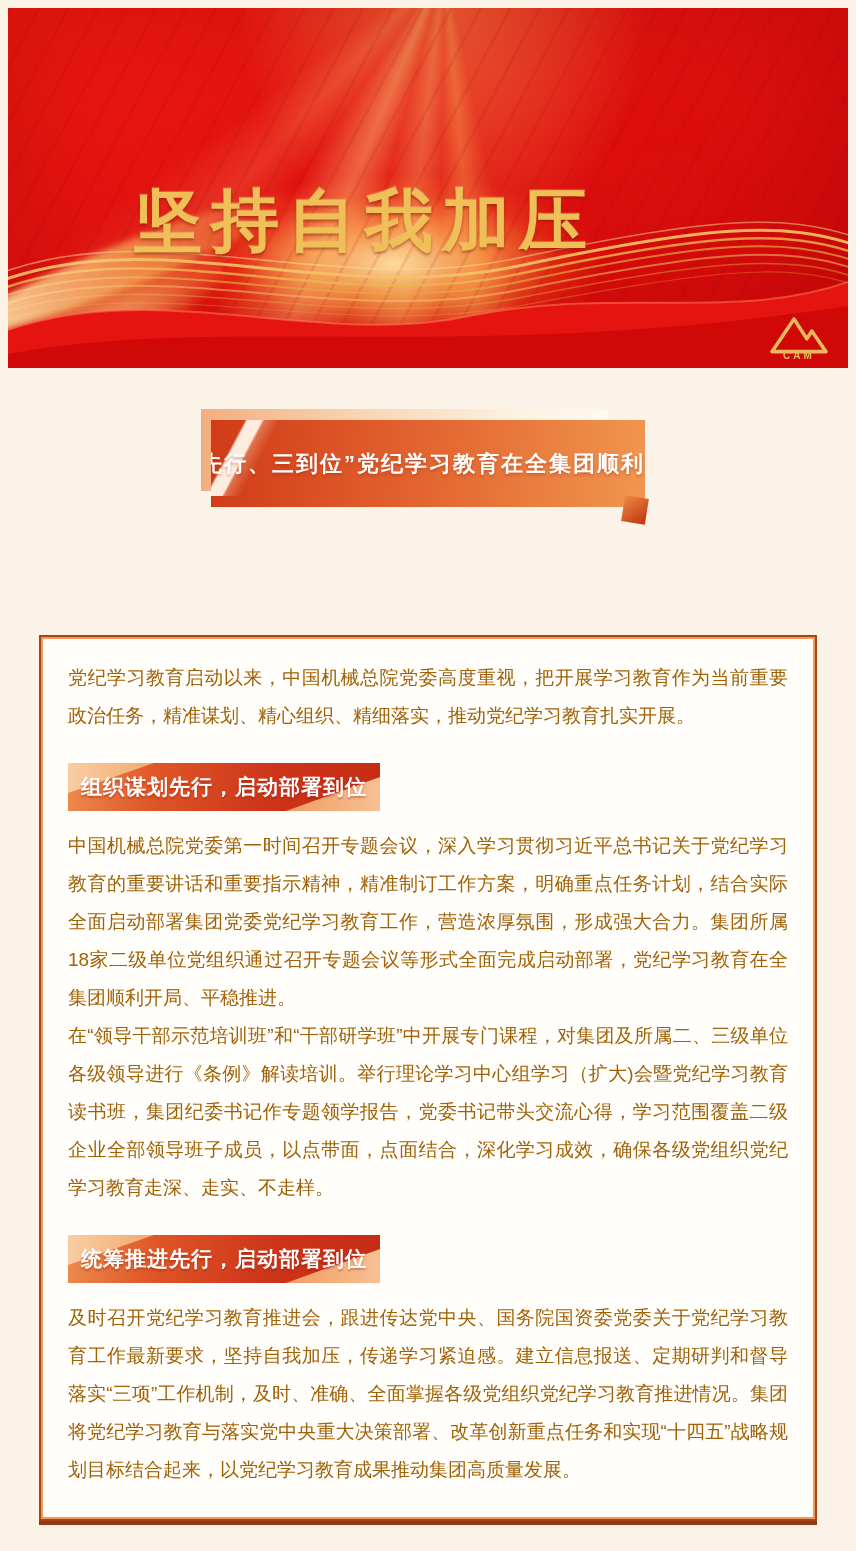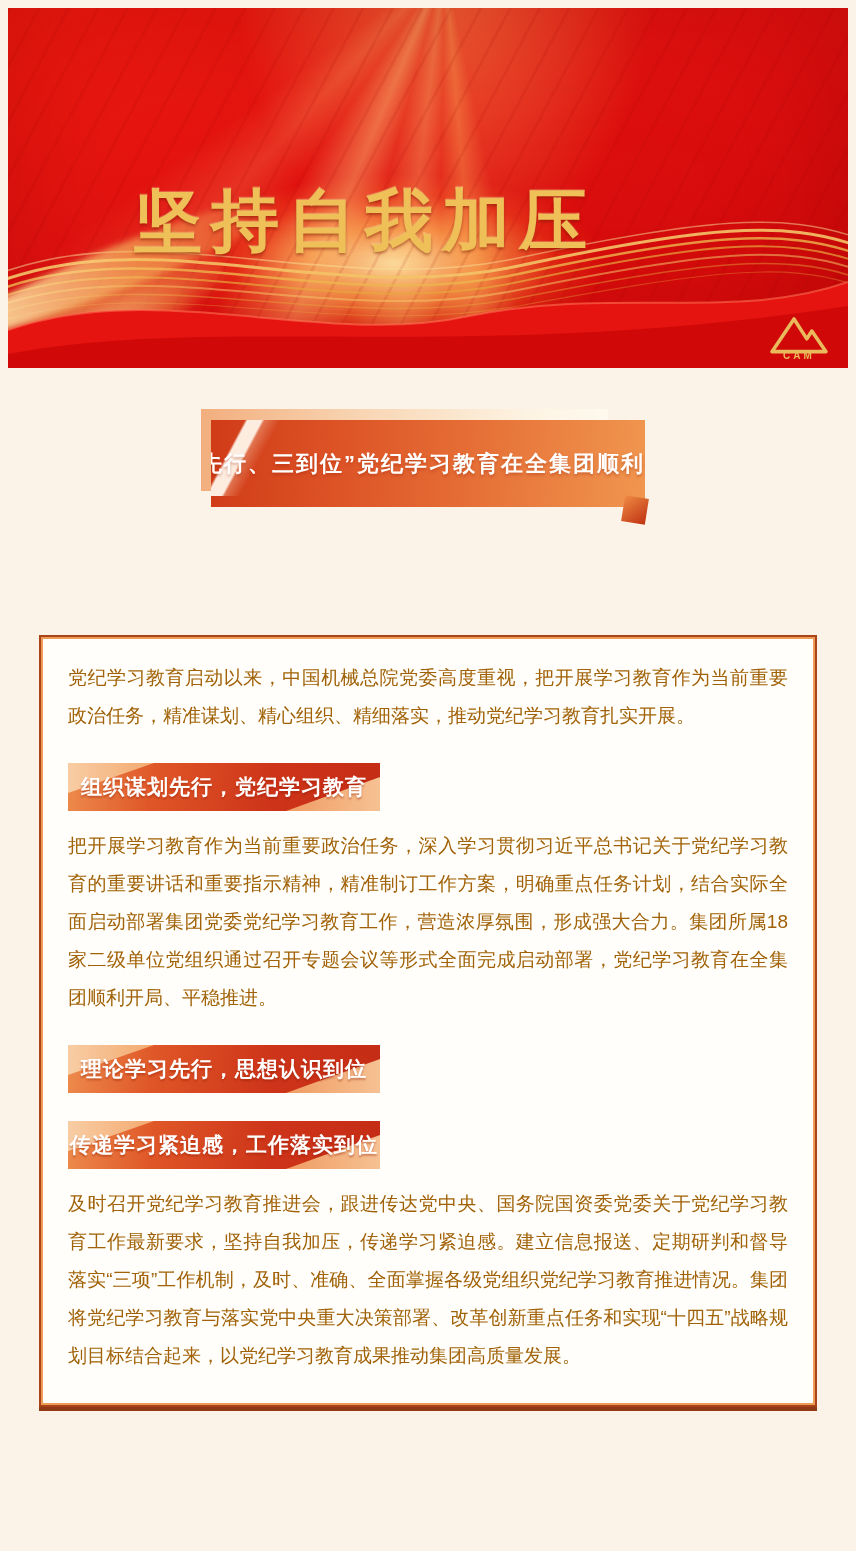--- a/index.html
+++ b/index.html
@@ -210,27 +210,25 @@
       </div>
       <div class="tb-square"></div>
     </div>
   </div>
 
   <div class="content-box">
 
     <p class="para">党纪学习教育启动以来，中国机械总院党委高度重视，把开展学习教育作为当前重要政治任务，精准谋划、精心组织、精细落实，推动党纪学习教育扎实开展。</p>
 
     <div class="section-banner">
-      <span>组织谋划先行，党纪学习教育</span>
-    </div>
-    <p class="para">把开展学习教育作为当前重要政治任务，深入学习贯彻习近平总书记关于党纪学习教育的重要讲话和重要指示精神，精准制订工作方案，明确重点任务计划，结合实际全面启动部署集团党委党纪学习教育工作，营造浓厚氛围，形成强大合力。集团所属18家二级单位党组织通过召开专题会议等形式全面完成启动部署，党纪学习教育在全集团顺利开局、平稳推进。</p>
+      <span>组织谋划先行，启动部署到位</span>
+    </div>
+    <p class="para">中国机械总院党委第一时间召开专题会议，深入学习贯彻习近平总书记关于党纪学习教育的重要讲话和重要指示精神，精准制订工作方案，明确重点任务计划，结合实际全面启动部署集团党委党纪学习教育工作，营造浓厚氛围，形成强大合力。集团所属18家二级单位党组织通过召开专题会议等形式全面完成启动部署，党纪学习教育在全集团顺利开局、平稳推进。</p>
+
+    <p class="para">在“领导干部示范培训班”和“干部研学班”中开展专门课程，对集团及所属二、三级单位各级领导进行《条例》解读培训。举行理论学习中心组学习（扩大)会暨党纪学习教育读书班，集团纪委书记作专题领学报告，党委书记带头交流心得，学习范围覆盖二级企业全部领导班子成员，以点带面，点面结合，深化学习成效，确保各级党组织党纪学习教育走深、走实、不走样。</p>
 
     <div class="section-banner">
-      <span>理论学习先行，思想认识到位</span>
-    </div>
-
-    <div class="section-banner">
-      <span>传递学习紧迫感，工作落实到位</span>
+      <span>统筹推进先行，启动部署到位</span>
     </div>
     <p class="para">及时召开党纪学习教育推进会，跟进传达党中央、国务院国资委党委关于党纪学习教育工作最新要求，坚持自我加压，传递学习紧迫感。建立信息报送、定期研判和督导落实“三项”工作机制，及时、准确、全面掌握各级党组织党纪学习教育推进情况。集团将党纪学习教育与落实党中央重大决策部署、改革创新重点任务和实现“十四五”战略规划目标结合起来，以党纪学习教育成果推动集团高质量发展。</p>
 
   </div>
 </div>
 
 </body></html>

